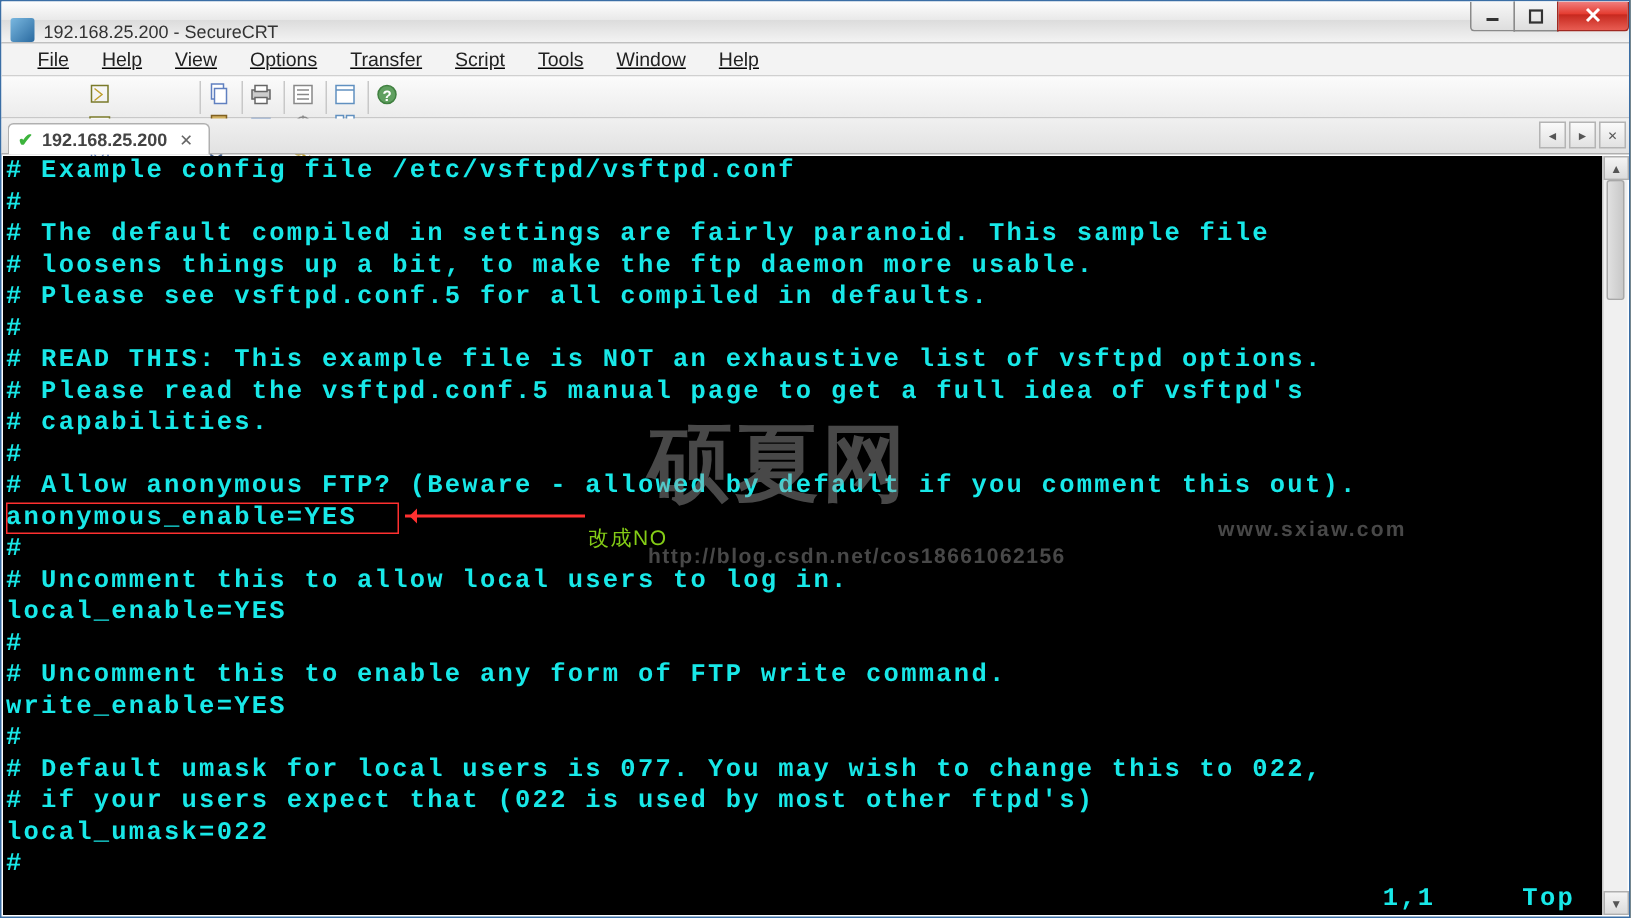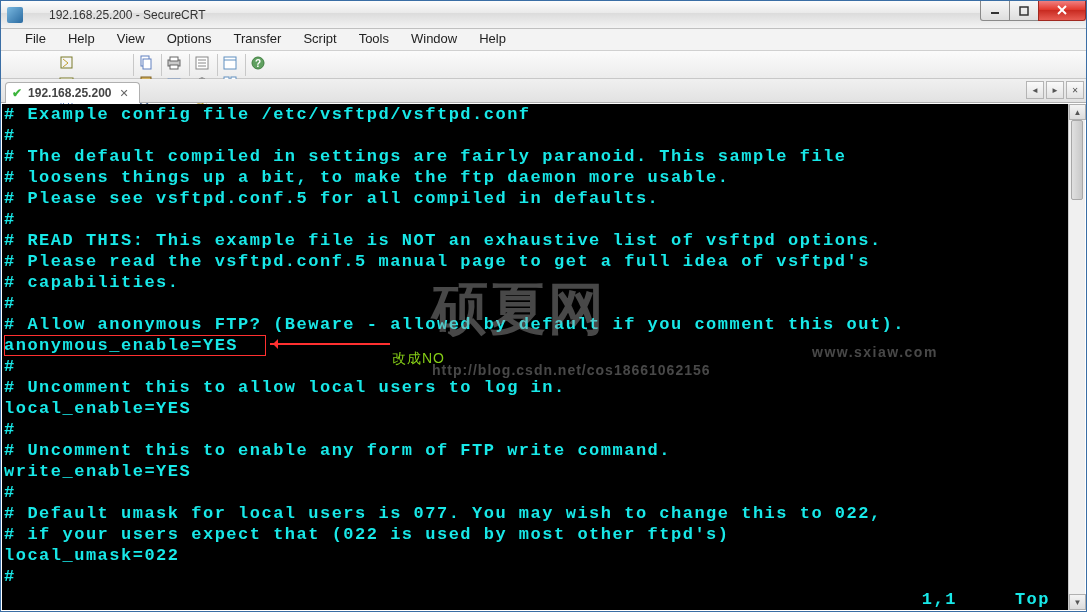--- a/index.html
+++ b/index.html
@@ -19,24 +19,23 @@
     height: 612px;
     background: #fff;
     border: 1px solid #3a6ea5;
     box-shadow: 0 0 8px rgba(0,0,0,0.3);
   }
   .titlebar {
     height: 28px;
     background: linear-gradient(to bottom, #fdfdfd 0%, #e9e9e9 45%, #dcdcdc 46%, #f3f3f3 100%);
     border-bottom: 1px solid #c0c0c0;
     display: flex;
-    align-items: center;
+    align-items: flex-end;
     padding-left: 6px;
     position: relative;
-    gap: 20px;
   }
   .titlebar .app-icon {
     width: 16px; height: 16px;
     background: linear-gradient(135deg,#7ab8e0,#2a6aa0);
     margin-right: 6px;
     border-radius:2px;
   }
   .titlebar-text { font-size: 12px; color:#333; }
   .win-controls {
     position: absolute;
@@ -62,23 +61,24 @@
     color:#fff;
     border-color:#a02820;
     border-bottom-right-radius:3px;
   }
   .win-btn.close svg { stroke:#fff; }
   .menubar {
     height: 22px;
     background: #f3f3f3;
     border-bottom: 1px solid #d0d0d0;
     display:flex;
-    align-items:flex-start;
+    align-items:center;
     padding-left: 14px;
     gap: 2px;
+    text-decoration: underline;
   }
   .menu-item {
     padding: 2px 10px;
     font-size: 13px;
     color:#222;
     cursor:pointer;
   }
   .toolbar {
     height: 28px;
     background: linear-gradient(to bottom,#fbfbfb,#ececec);

